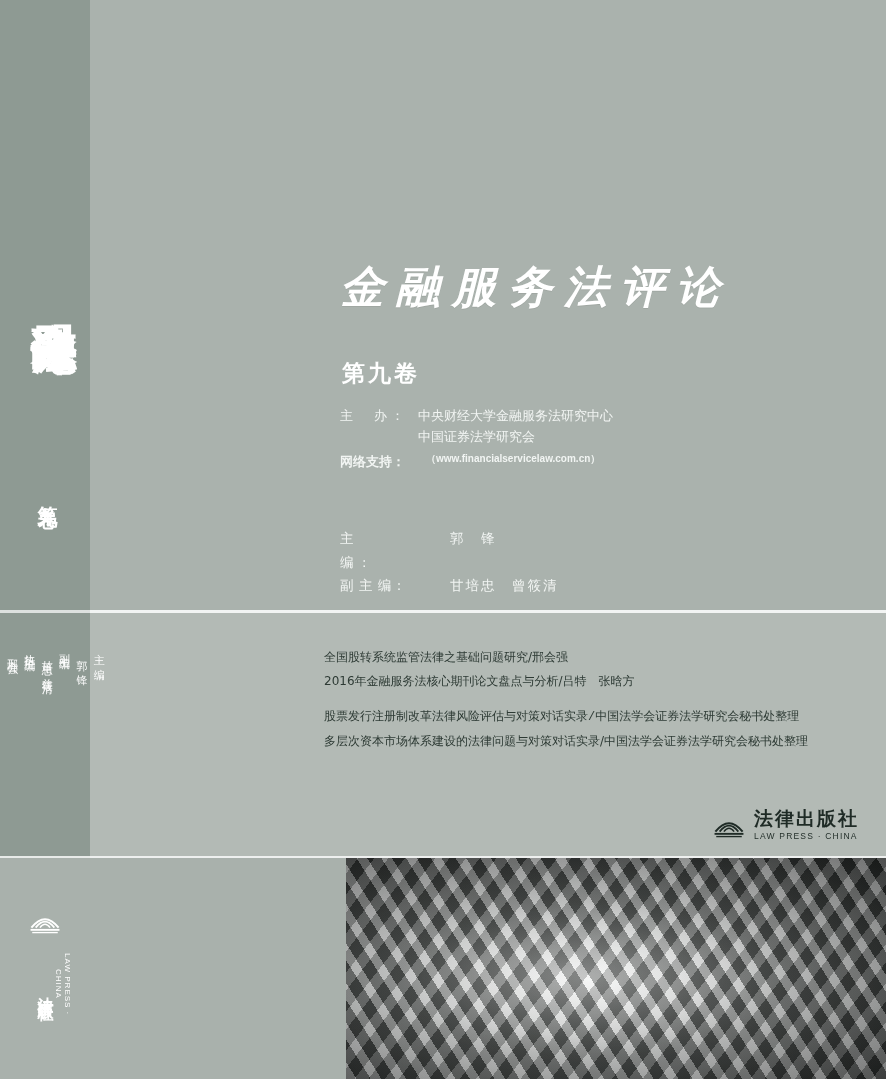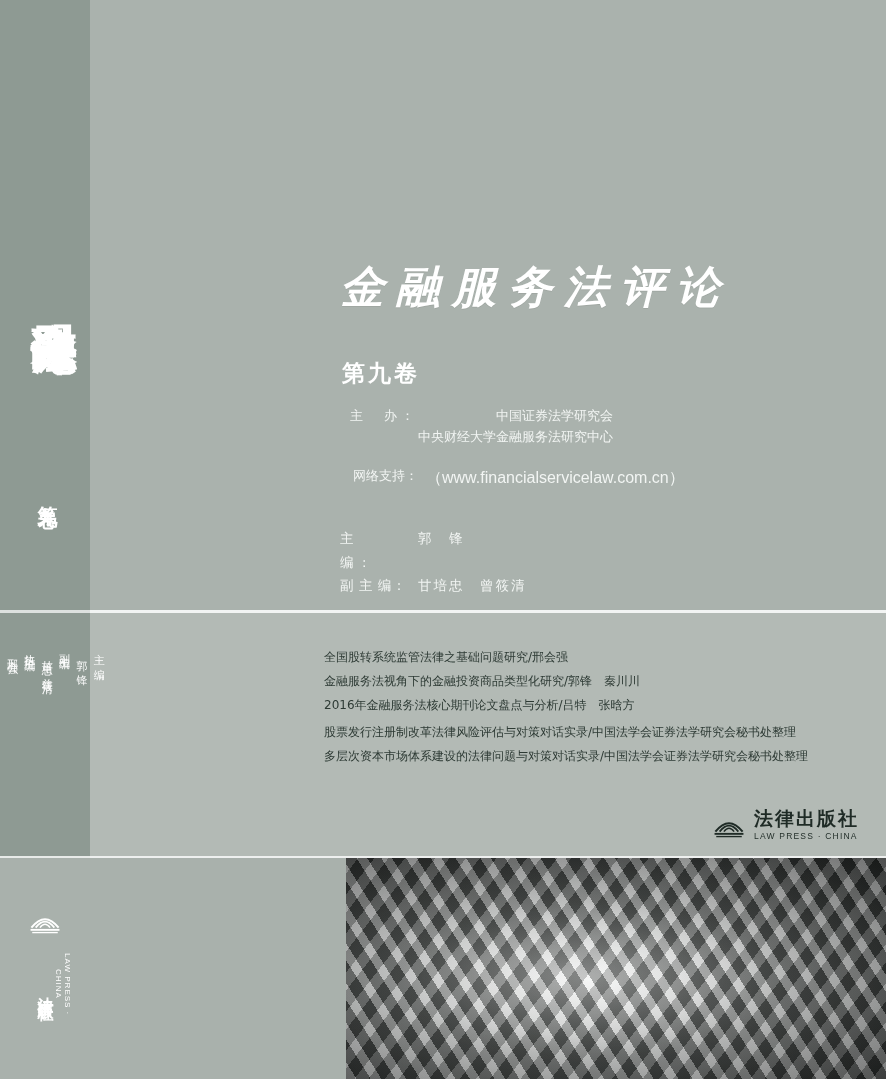--- a/index.html
+++ b/index.html
@@ -201,67 +201,66 @@
   }
 
   .org-block {
     position: absolute;
     left: 340px;
     top: 405px;
     color: #f2f5f3;
     font-family: "DejaVu Sans", sans-serif;
     font-size: 13px;
     line-height: 1.62;
-    text-align: right;
   }
   .org-row {
     display: flex;
     align-items: flex-start;
   }
   .org-label {
     width: 78px;
     flex: 0 0 78px;
     letter-spacing: 4px;
   }
   .org-label.tight { letter-spacing: 0px; }
   .org-vals { }
   .org-val { white-space: nowrap; }
   .org-url {
     font-family: "Liberation Sans", sans-serif;
-    font-size: 16px;
+    font-size: 10px;
     letter-spacing: 0;
     padding-left: 8px;
   }
 
   .editors {
     position: absolute;
     left: 340px;
     top: 527px;
     color: #f2f5f3;
     font-family: "DejaVu Sans", sans-serif;
     font-size: 13.5px;
     line-height: 1.75;
   }
-  .ed-row { display: flex; }
+  .ed-row { display: flex; gap: 32px; }
   .ed-label { width: 78px; flex: 0 0 78px; letter-spacing: 4px; }
   .ed-label.tight { letter-spacing: 1px; font-family: Liberation Serif, serif; }
   .ed-name { letter-spacing: 2px; }
 
   .toc {
     position: absolute;
     left: 324px;
     top: 645px;
     width: 530px;
     color: #2d3a34;
     font-family: "DejaVu Sans", sans-serif;
     font-size: 12px;
     line-height: 2.0;
   }
   .toc-item { white-space: nowrap; }
-  .toc-item.gapped { margin-top: 3px; }
+  .toc-item.gapped { margin-top: 12px; font-family: Liberation Mono, monospace; }
 
   .press {
     position: absolute;
     left: 712px;
     top: 808px;
     display: flex;
     align-items: center;
     gap: 8px;
     color: #1f2b26;
   }
@@ -322,46 +321,45 @@
     <div class="en">LAW PRESS · CHINA</div>
   </div>
 
   <div class="cover-title">金融服务法评论</div>
   <div class="cover-vol">第九卷</div>
 
   <div class="org-block">
     <div class="org-row">
       <div class="org-label">主　办：</div>
       <div class="org-vals">
+        <div class="org-val">中央财经大学金融服务法研究中心</div>
         <div class="org-val">中国证券法学研究会</div>
-        <div class="org-val">中央财经大学金融服务法研究中心</div>
       </div>
     </div>
-    <div class="org-row" style="margin-top:18px;">
+    <div class="org-row" style="margin-top:4px;font-weight:bold;">
       <div class="org-label tight">网络支持：</div>
       <div class="org-vals">
         <div class="org-val org-url">（www.financialservicelaw.com.cn）</div>
       </div>
     </div>
   </div>
 
   <div class="editors">
     <div class="ed-row">
       <div class="ed-label">主　　编：</div>
       <div class="ed-name">郭　锋</div>
     </div>
     <div class="ed-row">
       <div class="ed-label tight">副 主 编：</div>
       <div class="ed-name">甘培忠　曾筱清</div>
     </div>
   </div>
 
   <div class="toc">
     <div class="toc-item">全国股转系统监管法律之基础问题研究/邢会强</div>
-    <div class="toc-item">金融服务法视角下的金融投资商品类型化研究/郭锋　秦川川</div>
     <div class="toc-item">2016年金融服务法核心期刊论文盘点与分析/吕特　张晗方</div>
     <div class="toc-item gapped">股票发行注册制改革法律风险评估与对策对话实录/中国法学会证券法学研究会秘书处整理</div>
     <div class="toc-item">多层次资本市场体系建设的法律问题与对策对话实录/中国法学会证券法学研究会秘书处整理</div>
   </div>
 
   <div class="press">
     <div class="mark">
       <svg viewBox="0 0 40 34" width="34" height="30" aria-hidden="true">
         <path d="M4 26 Q20 6 36 26" fill="none" stroke="#1f2b26" stroke-width="2.4"></path>
         <path d="M9 26 Q20 12 31 26" fill="none" stroke="#1f2b26" stroke-width="2"></path>

